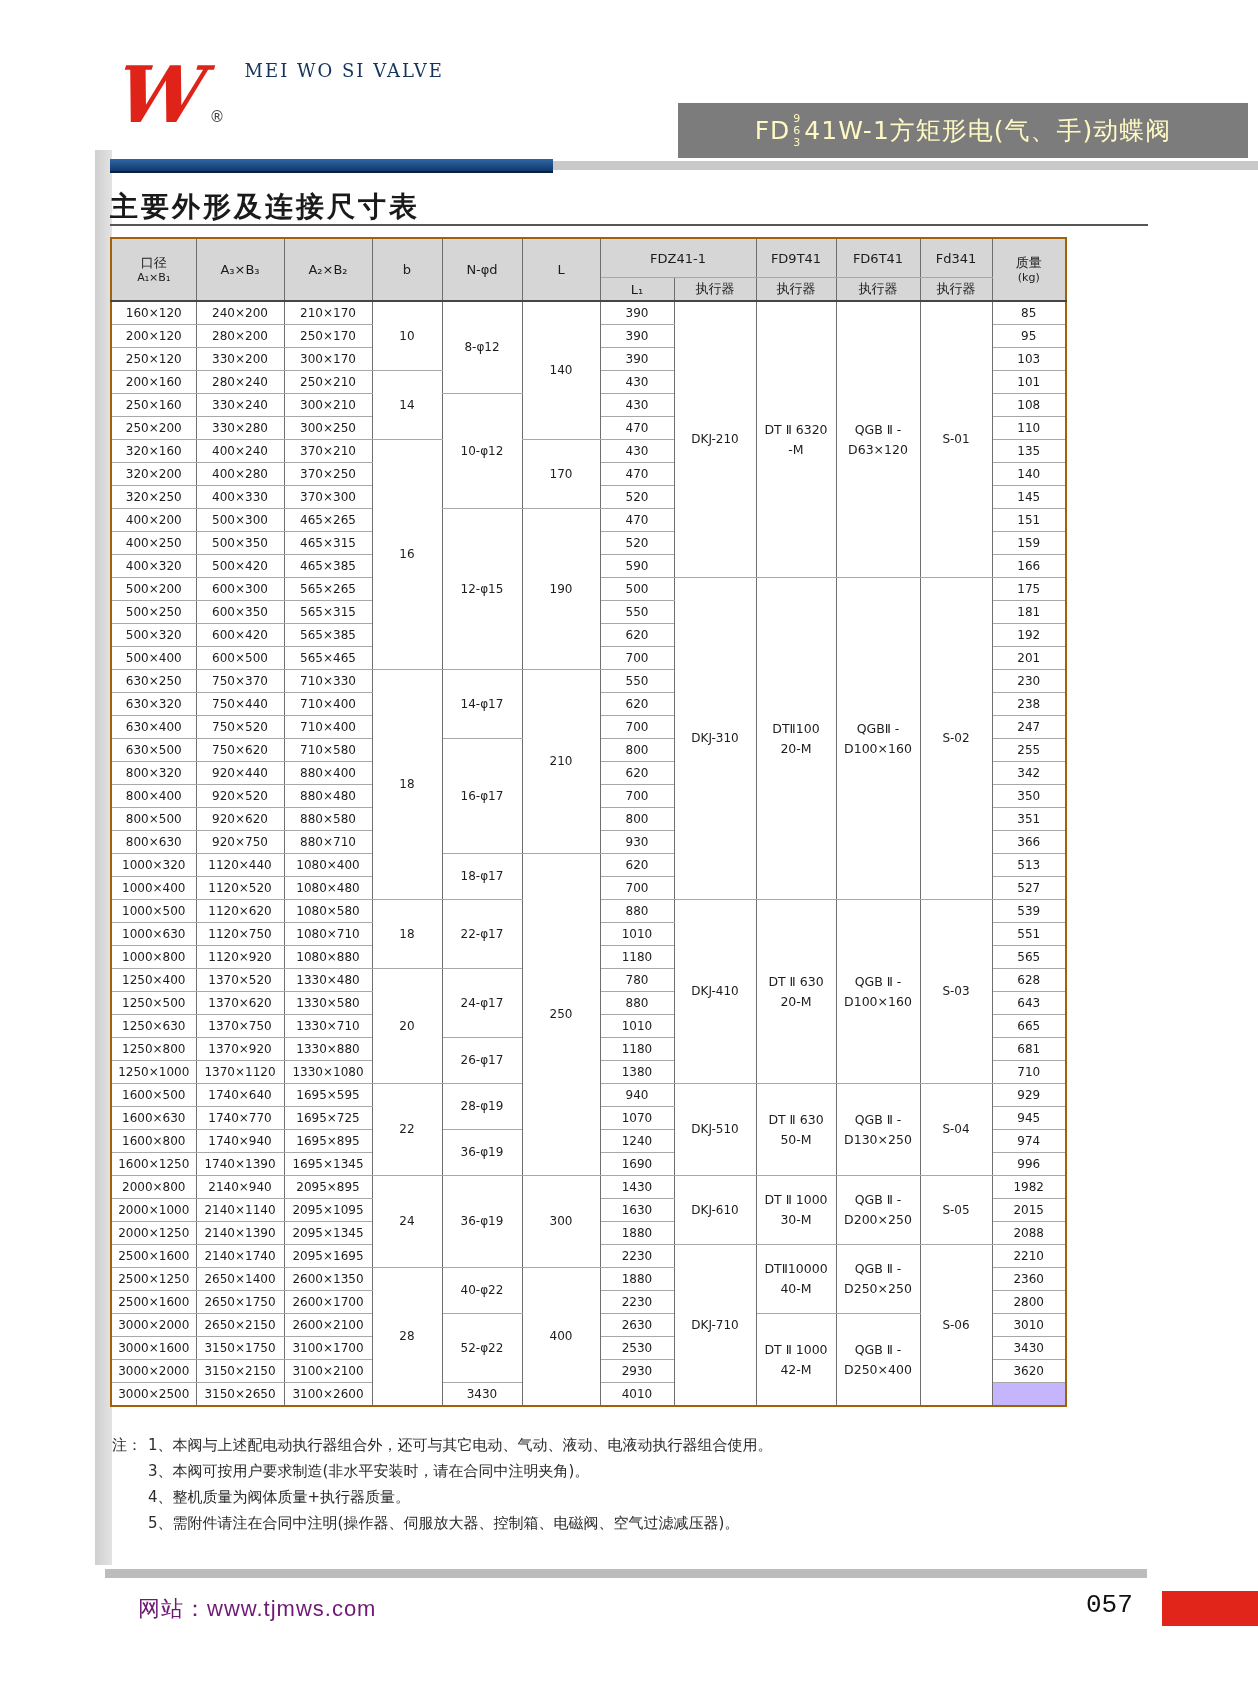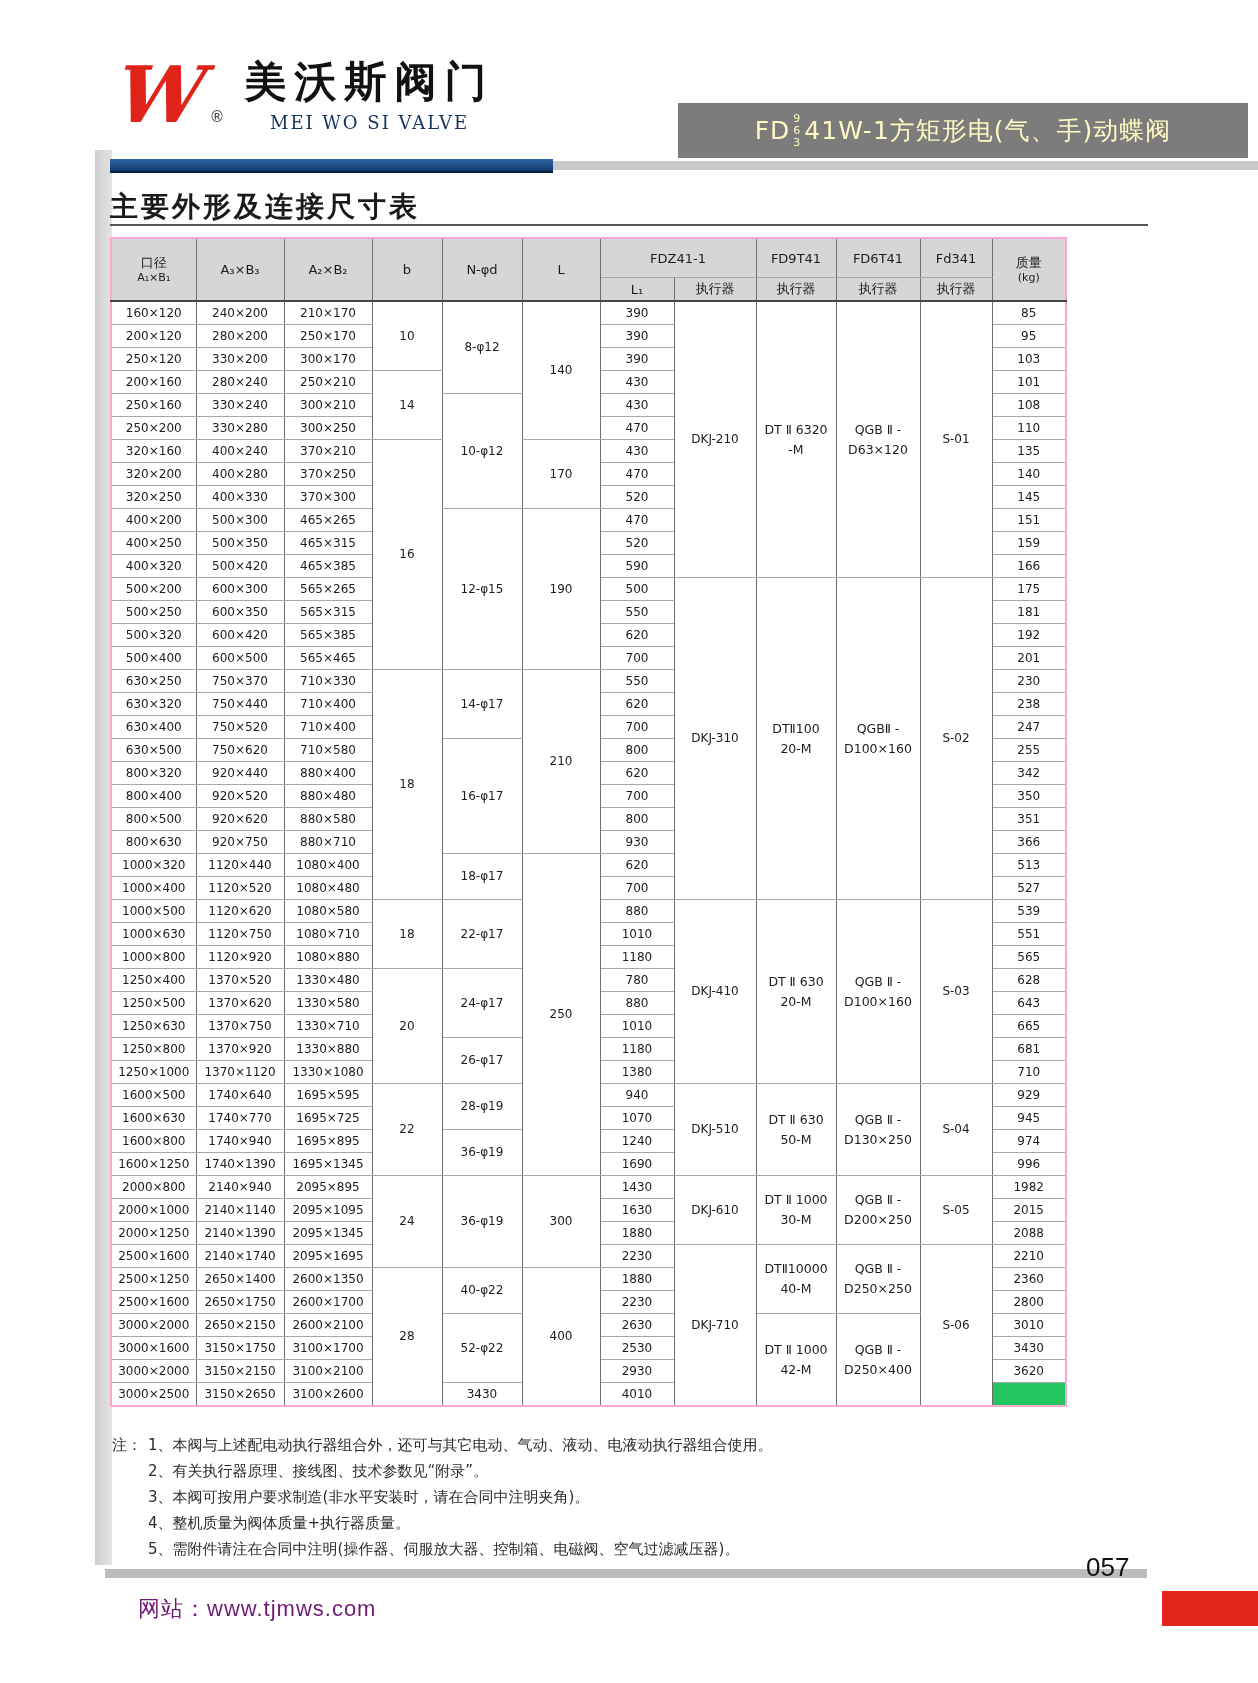--- a/index.html
+++ b/index.html
@@ -36,21 +36,21 @@
 
   
   .section-title { position:absolute; left:110px; top:188px; font-size:28px; font-weight:bold;
     letter-spacing:3px; color:#1a1a1a; }
   .section-rule { position:absolute; left:110px; top:224px; width:1038px; height:0;
     border-top:2px solid #555; }
 
   
   .tbl-wrap { position:absolute; left:110px; top:237px; }
   table.dims { border-collapse:collapse; table-layout:fixed; width:955px;
-    font-size:12px; color:#1c1c1c; background:#22c55e; border:2px solid #f9a8d4; }
+    font-size:12px; color:#1c1c1c; background:#c4b5fd; border:2px solid #a16207; }
   table.dims th, table.dims td {
     border-top:1px solid #a8a8a8; border-bottom:1px solid #a8a8a8;
     border-left:1px solid #6e6e6e; border-right:1px solid #6e6e6e;
     text-align:center; vertical-align:middle; padding:0 1px; overflow:hidden;
   }
   table.dims thead th { background:#d6d6d6; font-weight:normal; font-size:13px; }
   table.dims thead tr.t1 th { height:38px; }
   table.dims thead tr.t2 th { height:22px; }
   table.dims thead { border-bottom:2px solid #454545; }
   table.dims tbody td { height:22px; line-height:21px; background:#fff; }
@@ -62,36 +62,35 @@
   .notes { position:absolute; left:112px; top:1432px; width:960px; font-size:15px;
     color:#2c2c2c; line-height:26px; }
   .note-line { display:flex; }
   .notes-label { width:36px; flex:0 0 36px; }
   .note-text { flex:1; }
 
   
   .footer-bar { position:absolute; left:105px; top:1569px; width:1042px; height:9px; background:#bcbcbc; }
   .footer-url { position:absolute; left:138px; top:1594px; font-family:Liberation Sans, sans-serif;
     font-size:22px; letter-spacing:1px; color:#701a75;text-align:center; }
-  .footer-page { position:absolute; left:1086px; top:1552px; font-family:Liberation Sans, sans-serif;
+  .footer-page { position:absolute; left:1086px; top:1590px; font-family:Liberation Mono, monospace;
     font-size:26px; color:#111; }
   .footer-block { position:absolute; left:1162px; top:1591px; width:96px; height:35px; background:#e1251b; }
 </style>
 </head>
 <body>
 
 <div class="page">
 
   <div class="left-strip"></div>
 
   <div class="logo-row">
     <span class="logo-mark">W</span>
     <span class="logo-reg">®</span>
     <span class="brand-block">
-      <span class="brand-cn">美沃斯阀门</span>
       <div class="brand-en">MEI WO SI VALVE</div>
     </span>
   </div>
 
   <div class="bar-row">
     <div class="bar-navy"></div>
     <div class="bar-gray"></div>
   </div>
 
   <div class="title-box">
@@ -564,24 +563,20 @@
     </table>
   </div>
 
   <div class="notes" id="notes-box">
       <div class="note-line">
         <span class="notes-label">注：</span>
         <span class="note-text">1、本阀与上述配电动执行器组合外，还可与其它电动、气动、液动、电液动执行器组合使用。</span>
       </div>
       <div class="note-line">
         <span class="notes-label"></span>
-        <span class="note-text">2、有关执行器原理、接线图、技术参数见“附录”。</span>
-      </div>
-      <div class="note-line">
-        <span class="notes-label"></span>
         <span class="note-text">3、本阀可按用户要求制造(非水平安装时，请在合同中注明夹角)。</span>
       </div>
       <div class="note-line">
         <span class="notes-label"></span>
         <span class="note-text">4、整机质量为阀体质量+执行器质量。</span>
       </div>
       <div class="note-line">
         <span class="notes-label"></span>
         <span class="note-text">5、需附件请注在合同中注明(操作器、伺服放大器、控制箱、电磁阀、空气过滤减压器)。</span>
       </div>

